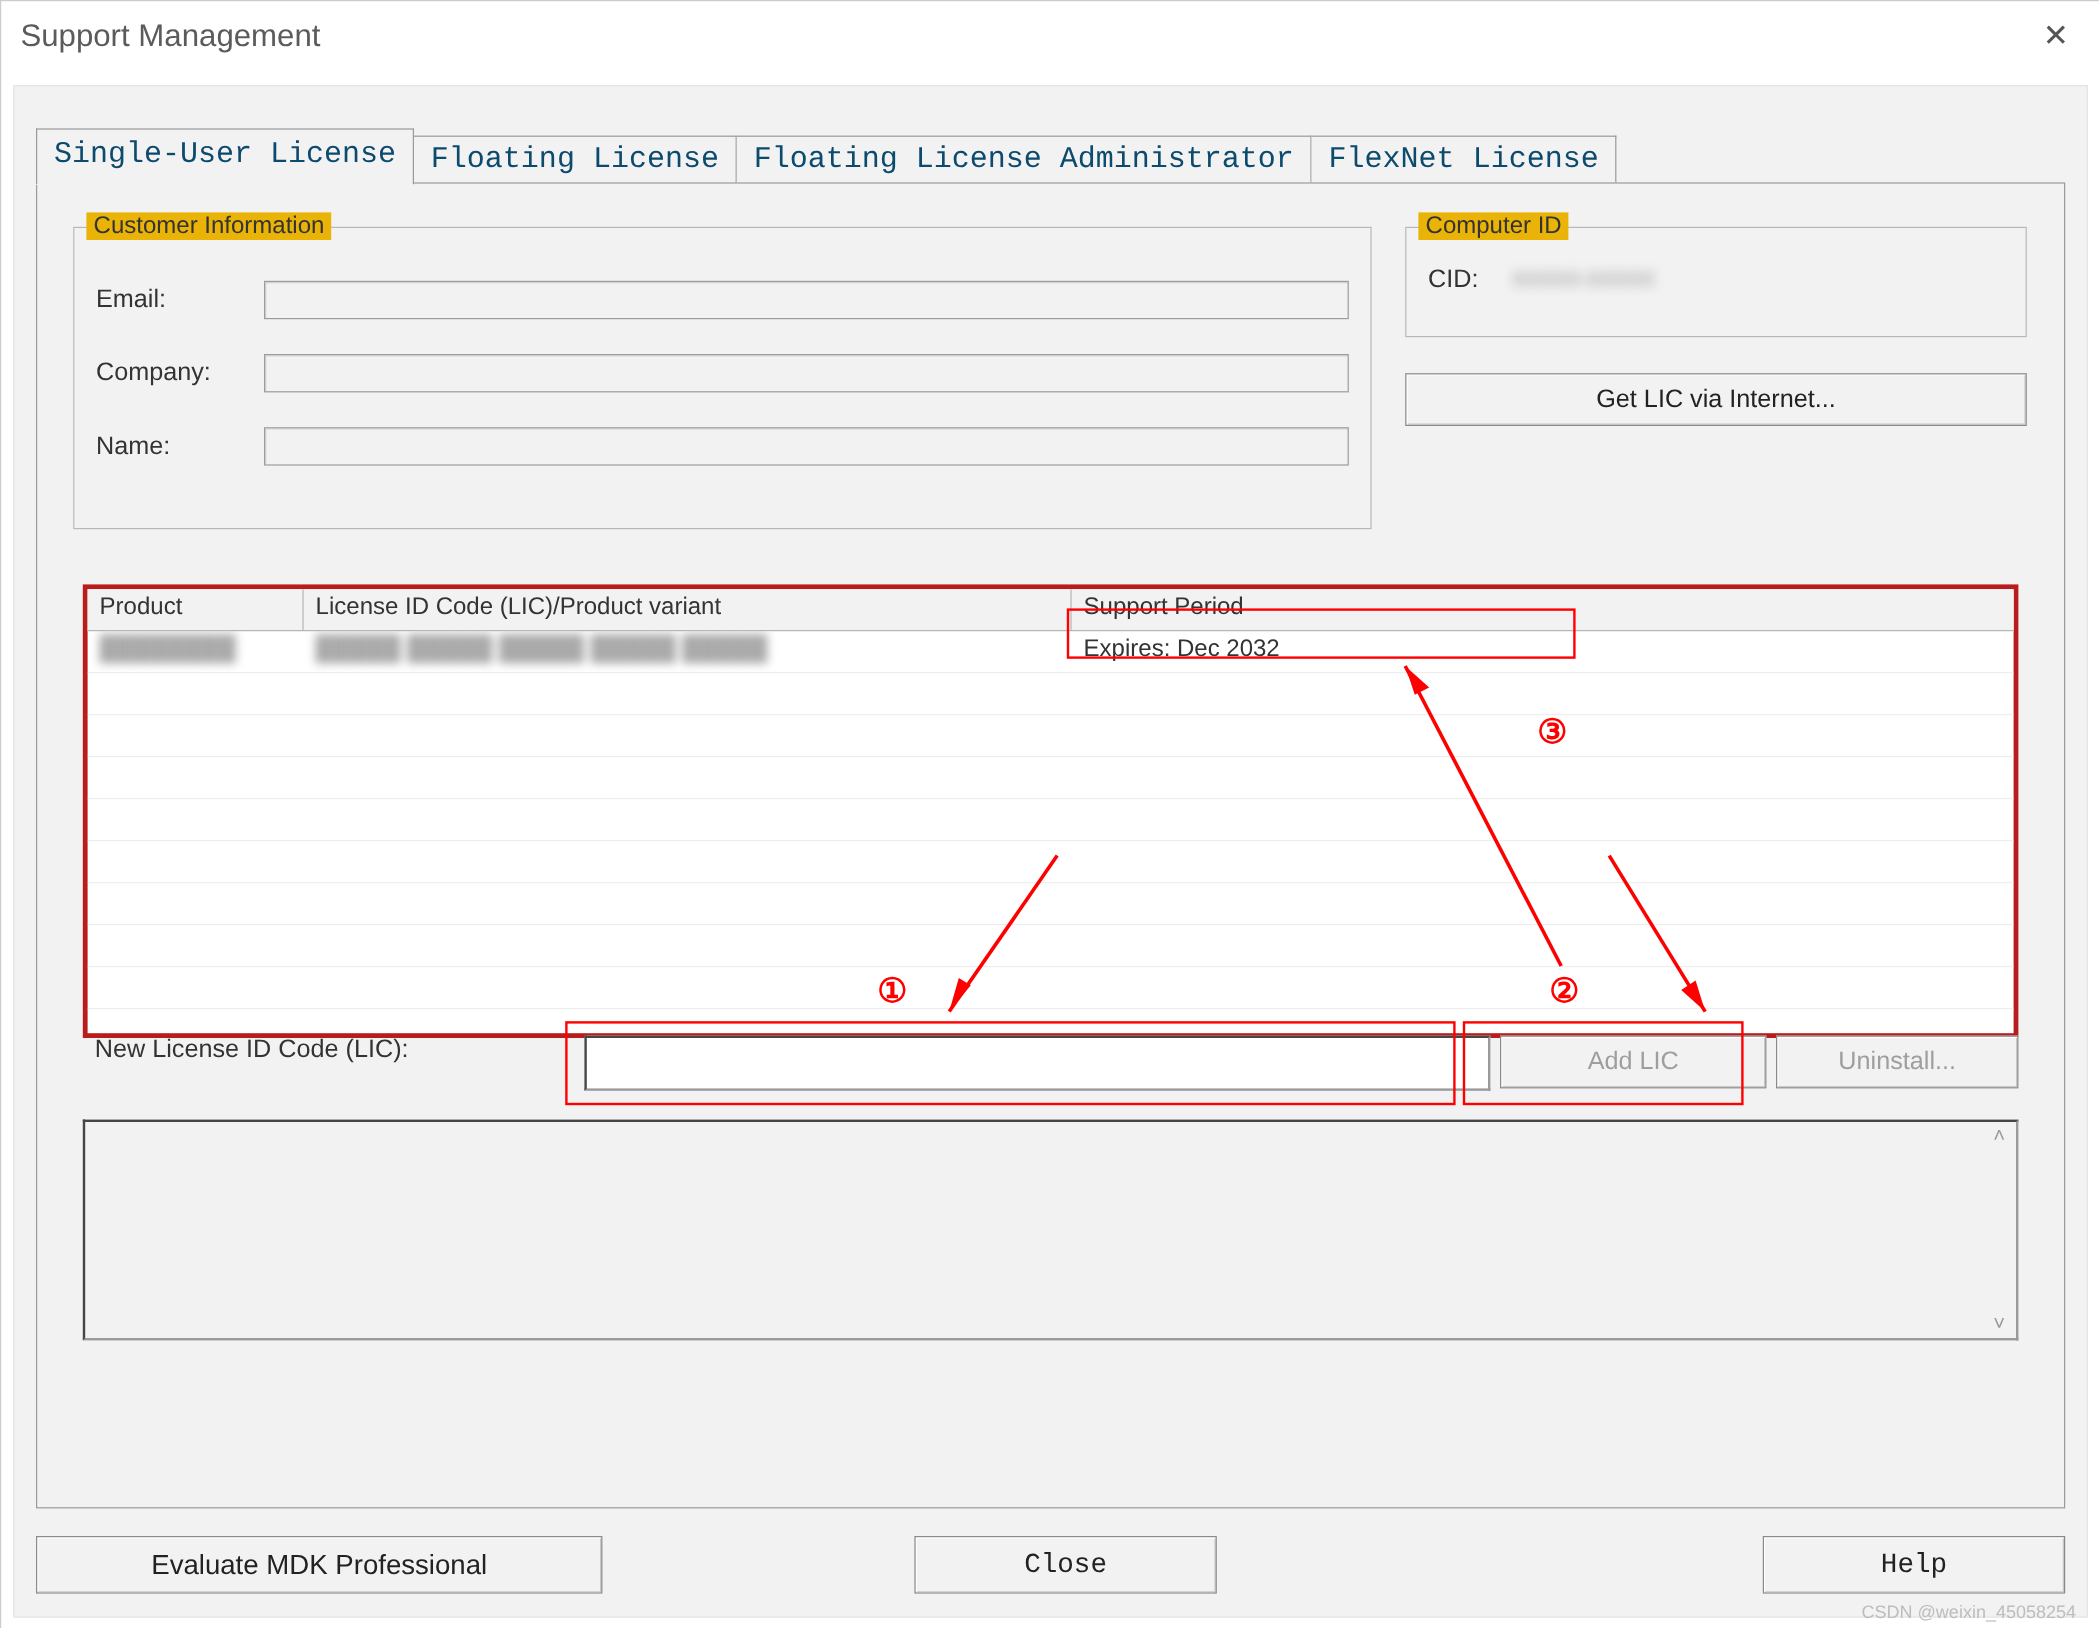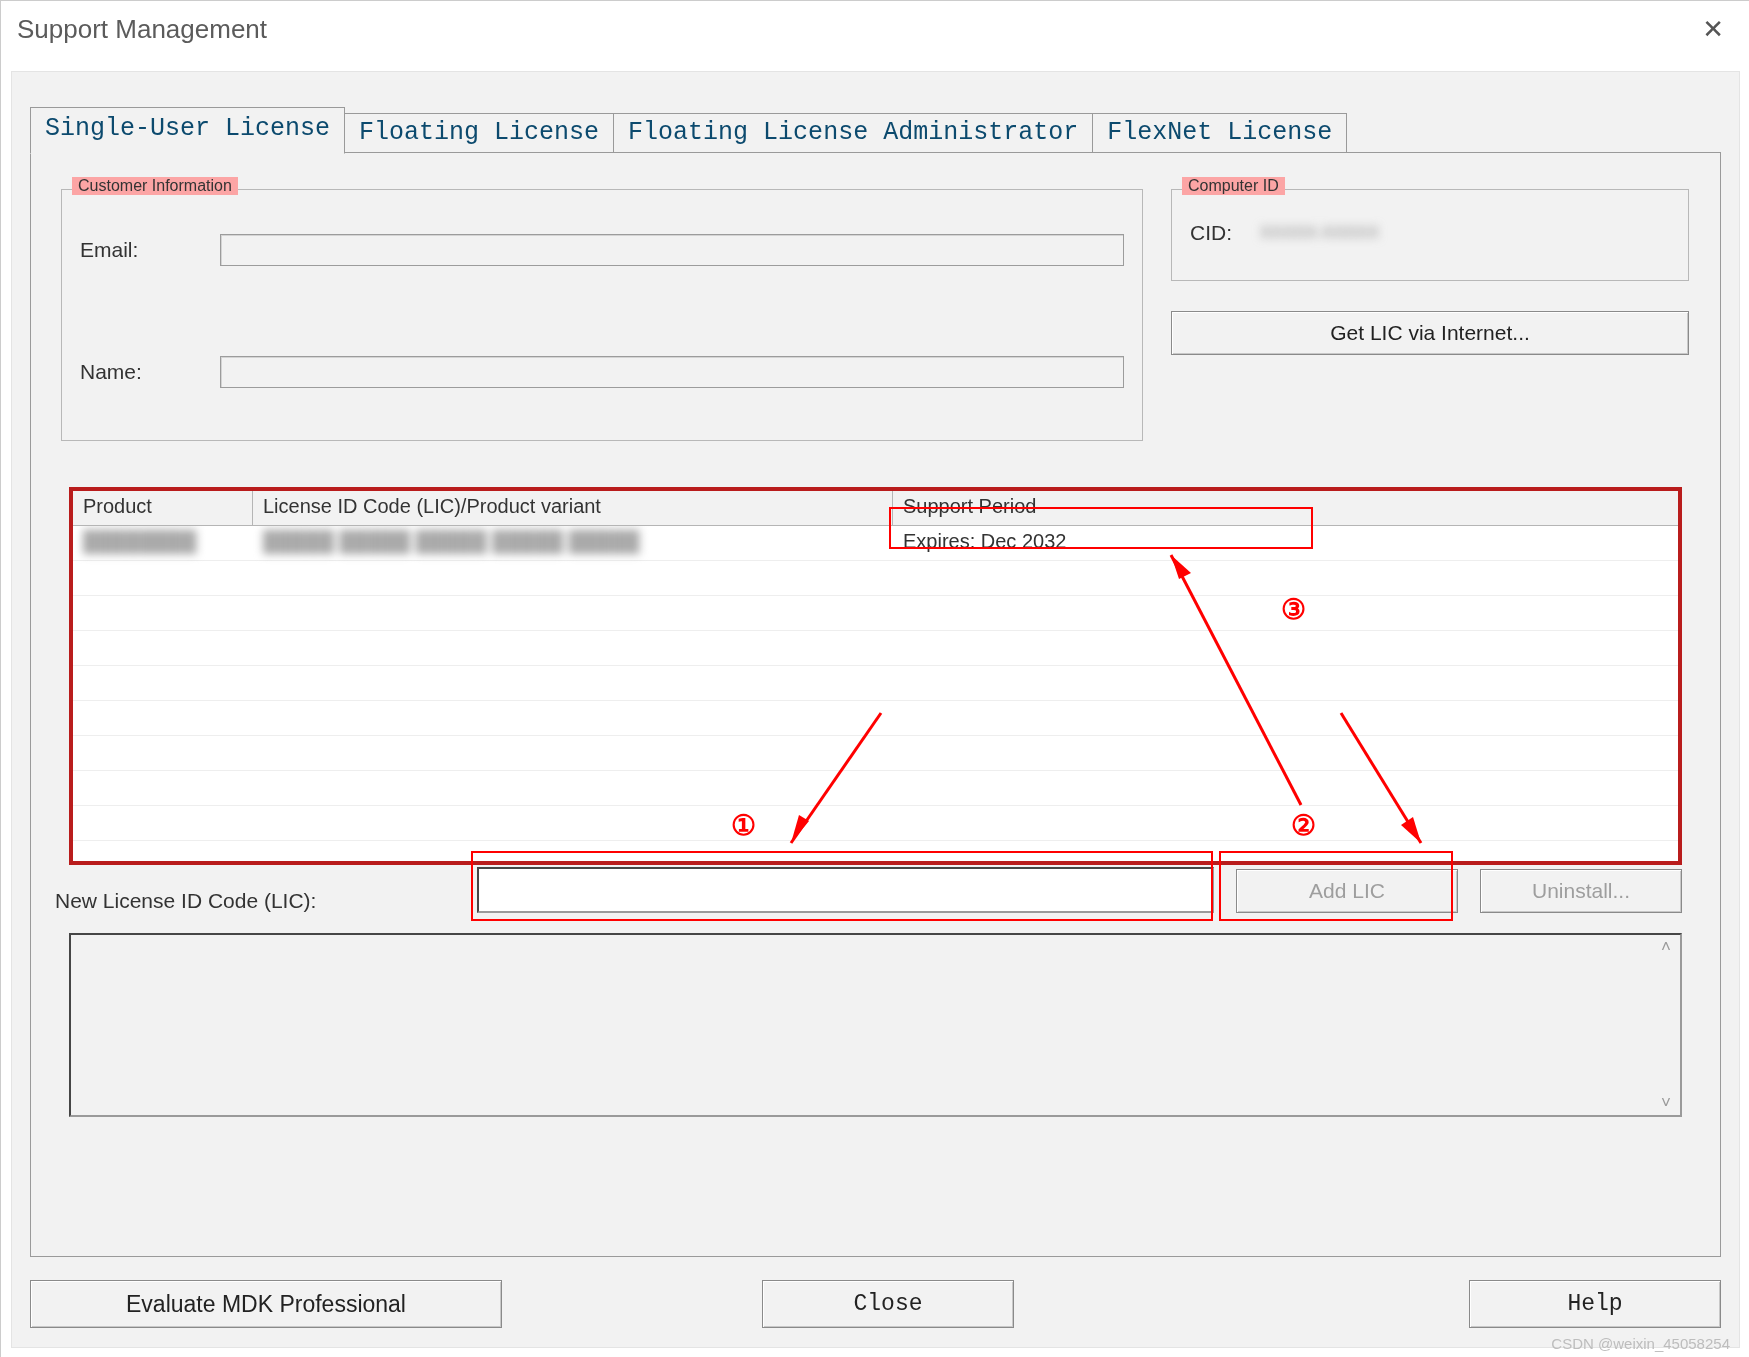--- a/index.html
+++ b/index.html
@@ -10,21 +10,21 @@
 .client{position:absolute;left:10px;right:10px;top:70px;bottom:10px;background:#f2f2f2;border:1px solid #e4e4e4}
 .tabs{position:absolute;left:18px;top:34px;display:flex;align-items:flex-end}
 .tab{font-family:"Courier New",monospace;font-size:25px;color:#0c4a6e;padding:6px 14px 10px 14px;border:1px solid #9a9a9a;border-bottom:none;background:#f2f2f2;margin-right:0;position:relative;top:1px}
 .tab.active{background:#f2f2f2;border-bottom:1px solid #f2f2f2;z-index:2}
 .tab:not(.active){border-top:1px solid #9a9a9a;border-right:1px solid #9a9a9a;border-left:none;top:4px;padding-top:4px}
 .tab:first-child{border-left:1px solid #9a9a9a}
 .tab-panel{position:absolute;left:18px;right:18px;top:80px;bottom:90px;border:1px solid #9a9a9a;background:#f2f2f2}
 
 
 .group{position:absolute;border:1px solid #b8b8b8}
-.group .legend{position:absolute;top:-13px;left:10px;background:#fca5a5;padding:0 6px;font-size:16px;color:#333}
+.group .legend{position:absolute;top:-13px;left:10px;background:#eab308;padding:0 6px;font-size:20px;color:#333}
 .grp-cust{left:30px;top:36px;width:1080px;height:250px}
 .grp-cid{left:1140px;top:36px;width:516px;height:90px}
 
 .row{position:absolute;display:flex;align-items:center}
 .lbl{width:140px;font-size:21px;color:#333}
 .inp{height:30px;border:1px solid #9c9c9c;background:#f2f2f2;box-shadow:inset 1px 1px 0 #d4d4d4;flex:1}
 .grp-cust .row{left:18px;right:18px}
 .r1{top:44px}.r2{top:105px}.r3{top:166px}
 .grp-cust .inp{width:860px}
 
@@ -41,21 +41,21 @@
 .thead{display:flex;height:34px;background:#f2f2f2;border-bottom:1px solid #b5b5b5}
 .th{border-right:1px solid #b5b5b5;padding:4px 10px;font-size:20px;color:#333;box-sizing:border-box}
 .th:last-child{border-right:none}
 .c1{width:180px}.c2{width:640px}.c3{flex:1}
 .tbody{position:relative;height:calc(100% - 34px);overflow:hidden}
 .trow{display:flex;height:34px;border-bottom:1px solid #eee}
 .td{padding:4px 10px;font-size:20px;box-sizing:border-box}
 .blurred{color:#aaa;filter:blur(4px)}
 
 
-.licrow{position:absolute;left:24px;right:38px;top:710px;height:50px;display:flex;align-items:flex-end;gap:22px}
+.licrow{position:absolute;left:48px;right:38px;top:710px;height:50px;display:flex;align-items:flex-start;gap:8px}
 .licrow .lbl2{font-size:21px;color:#333;width:400px}
 .licrow .lic-input{flex:1;height:42px;border:2px inset #9a9a9a;background:#fff}
 .licrow .btn{width:200px;height:42px}
 
 
 .logbox{position:absolute;left:38px;right:38px;top:780px;height:180px;border:2px inset #9a9a9a;background:#f2f2f2}
 .logbox .scroll{position:absolute;right:2px;top:2px;bottom:2px;width:24px;display:flex;flex-direction:column;justify-content:space-between;align-items:center;color:#9a9a9a}
 
 
 .bottom{position:absolute;left:18px;right:18px;bottom:18px;height:50px;display:flex;align-items:center}
@@ -93,20 +93,24 @@
     </div>
 
     <div class="tab-panel">
 
       <div class="group grp-cust">
         <span class="legend">Customer Information</span>
         <div class="row r1">
           <span class="lbl">Email:</span>
           <div class="inp"></div>
         </div>
+        <div class="row r2">
+          <span class="lbl">Company:</span>
+          <div class="inp"></div>
+        </div>
         <div class="row r3">
           <span class="lbl">Name:</span>
           <div class="inp"></div>
         </div>
       </div>
 
       <div class="group grp-cid">
         <span class="legend">Computer ID</span>
         <div class="row">
           <span class="lbl">CID:</span>

